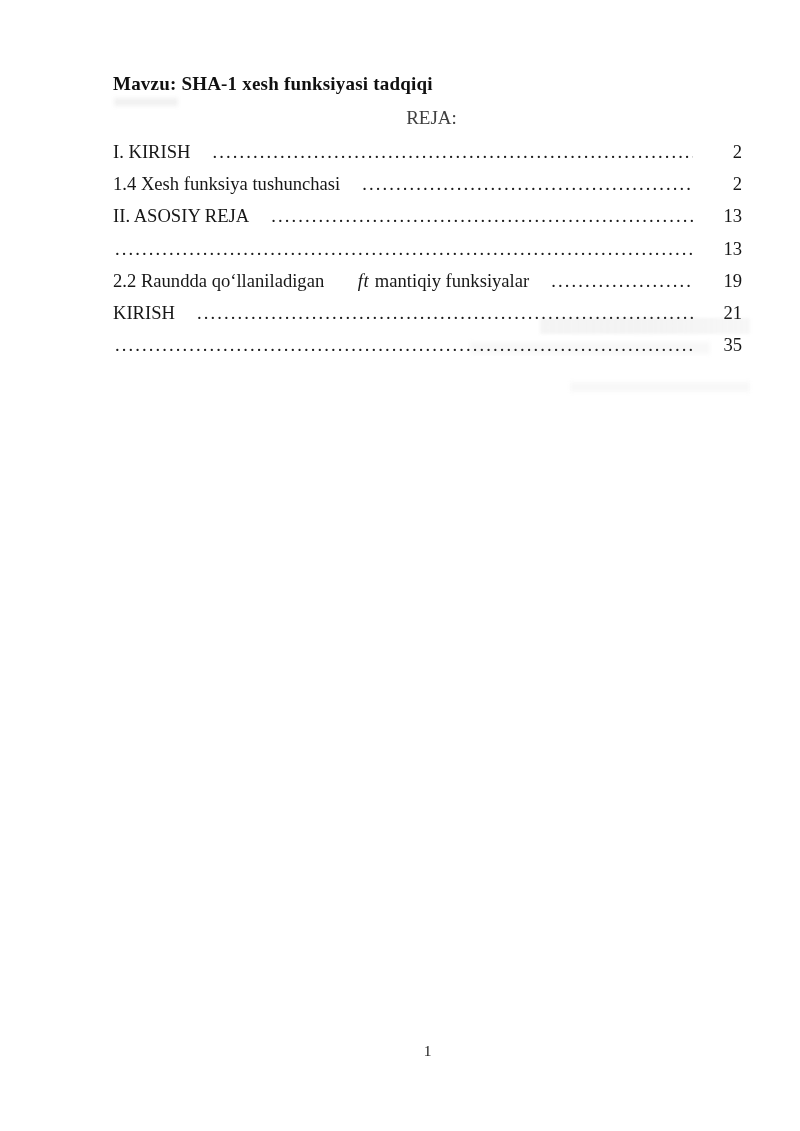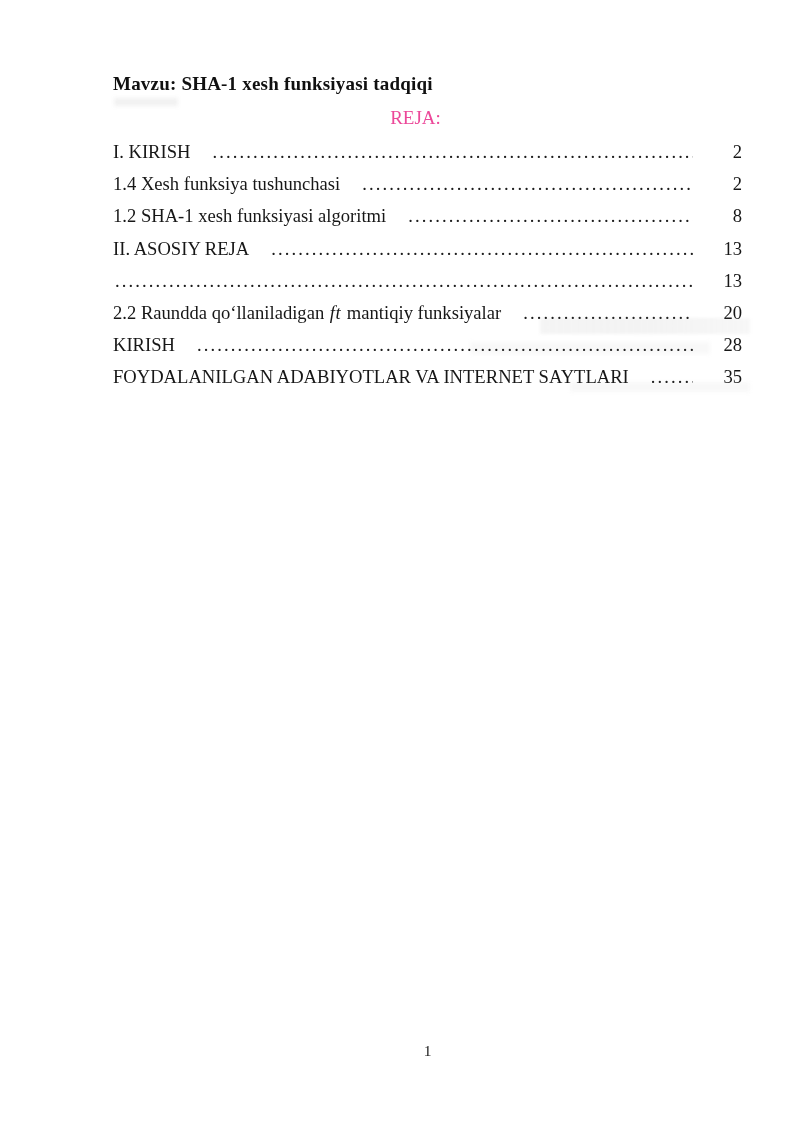--- a/index.html
+++ b/index.html
@@ -22,26 +22,26 @@
     top: 73px;
     width: 629px;
     font-size: 19px;
     font-weight: bold;
     letter-spacing: 0.2px;
     color: #101010;
     white-space: nowrap;
   }
   .toc-heading {
     position: absolute;
-    left: 101px;
+    left: 117px;
     top: 107px;
     width: 629px;
     text-align: center;
     font-size: 19px;
-    color: #ec4899;
+    color: #404040;
   }
   .toc {
     position: absolute;
     left: 113px;
     top: 141px;
     width: 629px;
   }
   .toc-row {
     display: flex;
     align-items: baseline;
@@ -51,20 +51,21 @@
     gap: 20px;
   }
   .toc-label {
     white-space: nowrap;
     flex: 0 0 auto;
   }
   .toc-label .math-var {
     font-style: italic;
     letter-spacing: 0.5px;
     padding: 0 1px;
+    margin-left: 28px;
   }
   .toc-dots {
     flex: 1 1 auto;
     overflow: hidden;
     white-space: nowrap;
     margin: 0 3px 0 2px;
     letter-spacing: 2.1px;
     color: #1d1d1d;
   }
   .toc-dots::after {
@@ -125,45 +126,39 @@
         <span class="toc-label">I. KIRISH</span>
         <span class="toc-dots"></span>
         <span class="toc-page">2</span>
       </div>
       <div class="toc-row">
         <span class="toc-label">1.4 Xesh funksiya tushunchasi</span>
         <span class="toc-dots"></span>
         <span class="toc-page">2</span>
       </div>
       <div class="toc-row">
-        <span class="toc-label">1.2 SHA-1 xesh funksiyasi algoritmi</span>
-        <span class="toc-dots"></span>
-        <span class="toc-page">8</span>
-      </div>
-      <div class="toc-row">
         <span class="toc-label">II. ASOSIY REJA</span>
         <span class="toc-dots"></span>
         <span class="toc-page">13</span>
       </div>
       <div class="toc-row">
         <span class="toc-dots"></span>
         <span class="toc-page">13</span>
       </div>
       <div class="toc-row">
         <span class="toc-label"><span>2.2 Raundda qoʻllaniladigan </span><span class="math-var">ft</span><span> mantiqiy funksiyalar</span></span>
         <span class="toc-dots"></span>
-        <span class="toc-page">20</span>
+        <span class="toc-page">19</span>
       </div>
       <div class="toc-row">
         <span class="toc-label">KIRISH</span>
         <span class="toc-dots"></span>
-        <span class="toc-page">28</span>
+        <span class="toc-page">21</span>
       </div>
       <div class="toc-row">
-        <span class="toc-label">FOYDALANILGAN ADABIYOTLAR VA INTERNET SAYTLARI</span>
         <span class="toc-dots"></span>
         <span class="toc-page">35</span>
       </div>
     </div>
 
   <div class="scan-artifact artifact-1"></div>
   <div class="scan-artifact artifact-2"></div>
   <div class="scan-artifact artifact-3"></div>
   <div class="scan-artifact artifact-4"></div>
 

